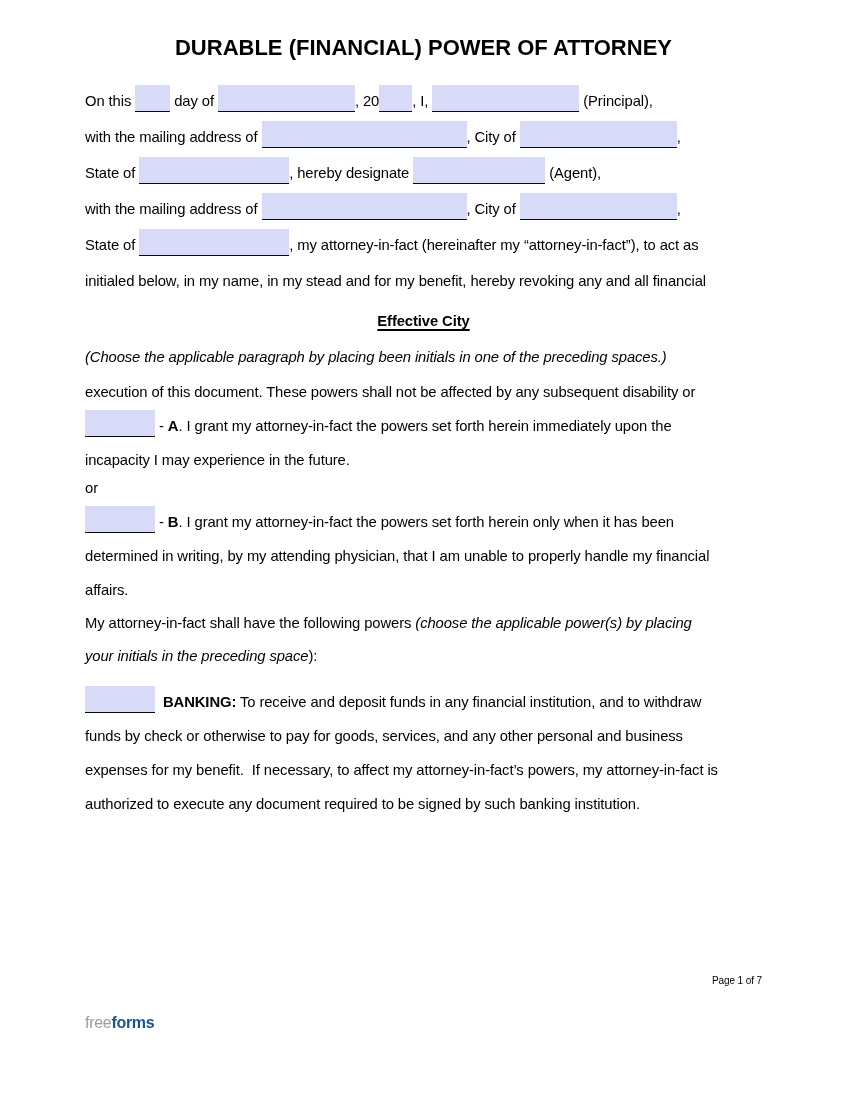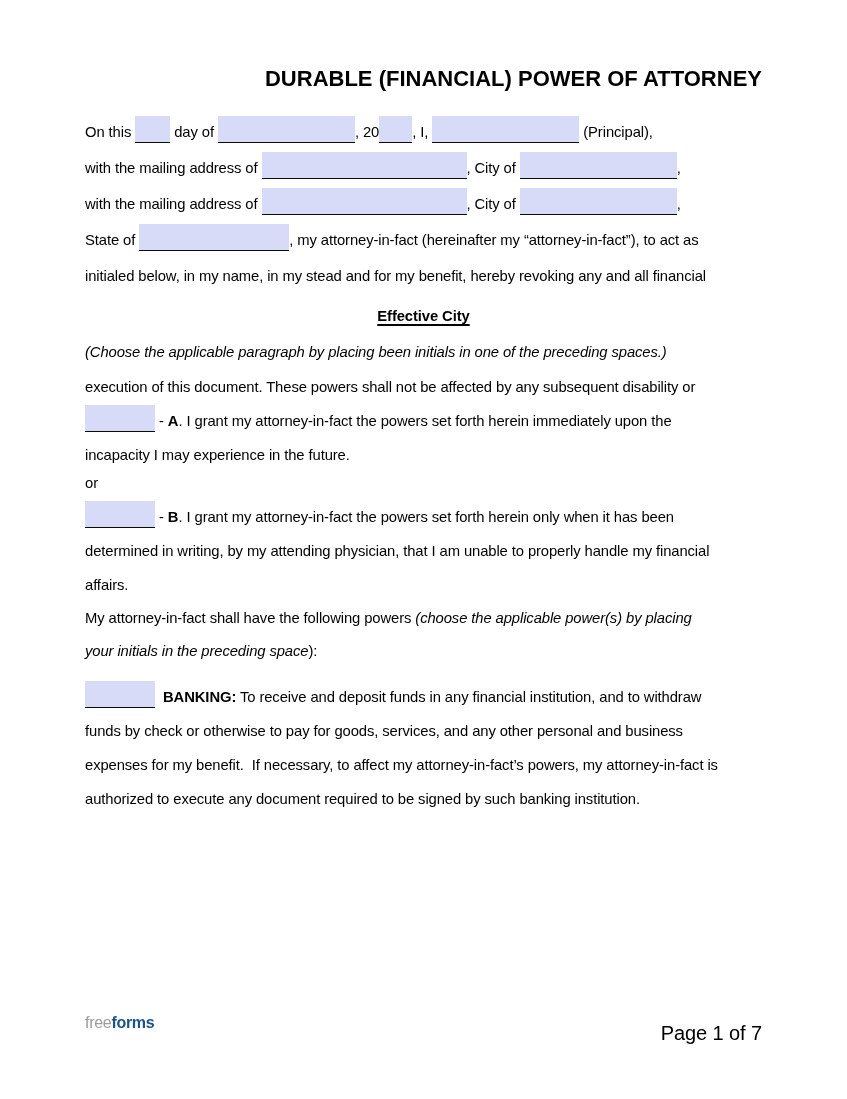--- a/index.html
+++ b/index.html
@@ -8,25 +8,25 @@
     width:847px;height:1099px;
     background:#fff;
     font-family:"Liberation Sans","DejaVu Sans",sans-serif;
     color:#000;
     font-size:14.8px;
     letter-spacing:-0.1px;
     overflow:hidden;
   }
   .content{padding:0 85px;}
   .doc-title{
-    padding-top:64px;
+    padding-top:33px;
     font-size:22px;
     line-height:30px;
     font-weight:bold;
-    text-align:right;
+    text-align:center;
     letter-spacing:0;
   }
   .intro{margin-top:20px;}
   .line{line-height:36px;white-space:nowrap;}
   .para .line{line-height:34px;}
   .powers-lines .line{line-height:33px;}
   .banking .line{line-height:34px;}
   .heading{
     font-weight:bold;
     text-align:center;
@@ -54,36 +54,37 @@
     left:85px;top:1012px;
     font-size:16px;
     font-weight:bold;
     line-height:22px;
     letter-spacing:-0.3px;
   }
   .logo-free{color:var(--logo-gray,#9c9c9c);font-weight:normal;}
   .logo-forms{color:var(--logo-blue,#1a5296);font-weight:bold;}
   .footer-page{
     position:absolute;
-    right:85px;top:1024px;
-    font-size:20px;
+    right:85px;top:972px;
+    font-size:10px;
     line-height:18px;
   }
 </style>
 </head>
 <body>
 
 <div class="page">
   <div class="content">
 
     <div class="doc-title">DURABLE (FINANCIAL) POWER OF ATTORNEY</div>
 
     <div class="intro">
         <div class="line"><span>On this </span><span class="blank" style="width: 35px;"></span><span> day of </span><span class="blank" style="width: 137px;"></span><span>, 20</span><span class="blank" style="width: 33px;"></span><span>, I, </span><span class="blank" style="width: 147px;"></span><span> (Principal),</span></div>
         <div class="line"><span>with the mailing address of </span><span class="blank" style="width: 205px;"></span><span>, City of </span><span class="blank" style="width: 157px;"></span><span>,</span></div>
+        <div class="line"><span>State of </span><span class="blank" style="width: 150px;"></span><span>, hereby designate </span><span class="blank" style="width: 132px;"></span><span> (Agent),</span></div>
         <div class="line"><span>with the mailing address of </span><span class="blank" style="width: 205px;"></span><span>, City of </span><span class="blank" style="width: 157px;"></span><span>,</span></div>
         <div class="line"><span>State of </span><span class="blank" style="width: 150px;"></span><span>, my attorney-in-fact (hereinafter my “attorney-in-fact”), to act as</span></div>
         <div class="line"><span>initialed below, in my name, in my stead and for my benefit, hereby revoking any and all financial</span></div>
       </div>
 
     <div class="heading h-ed">Effective City</div>
 
     <div class="note">(Choose the applicable paragraph by placing been initials in one of the preceding spaces.)</div>
 
     <div class="para para-a">

